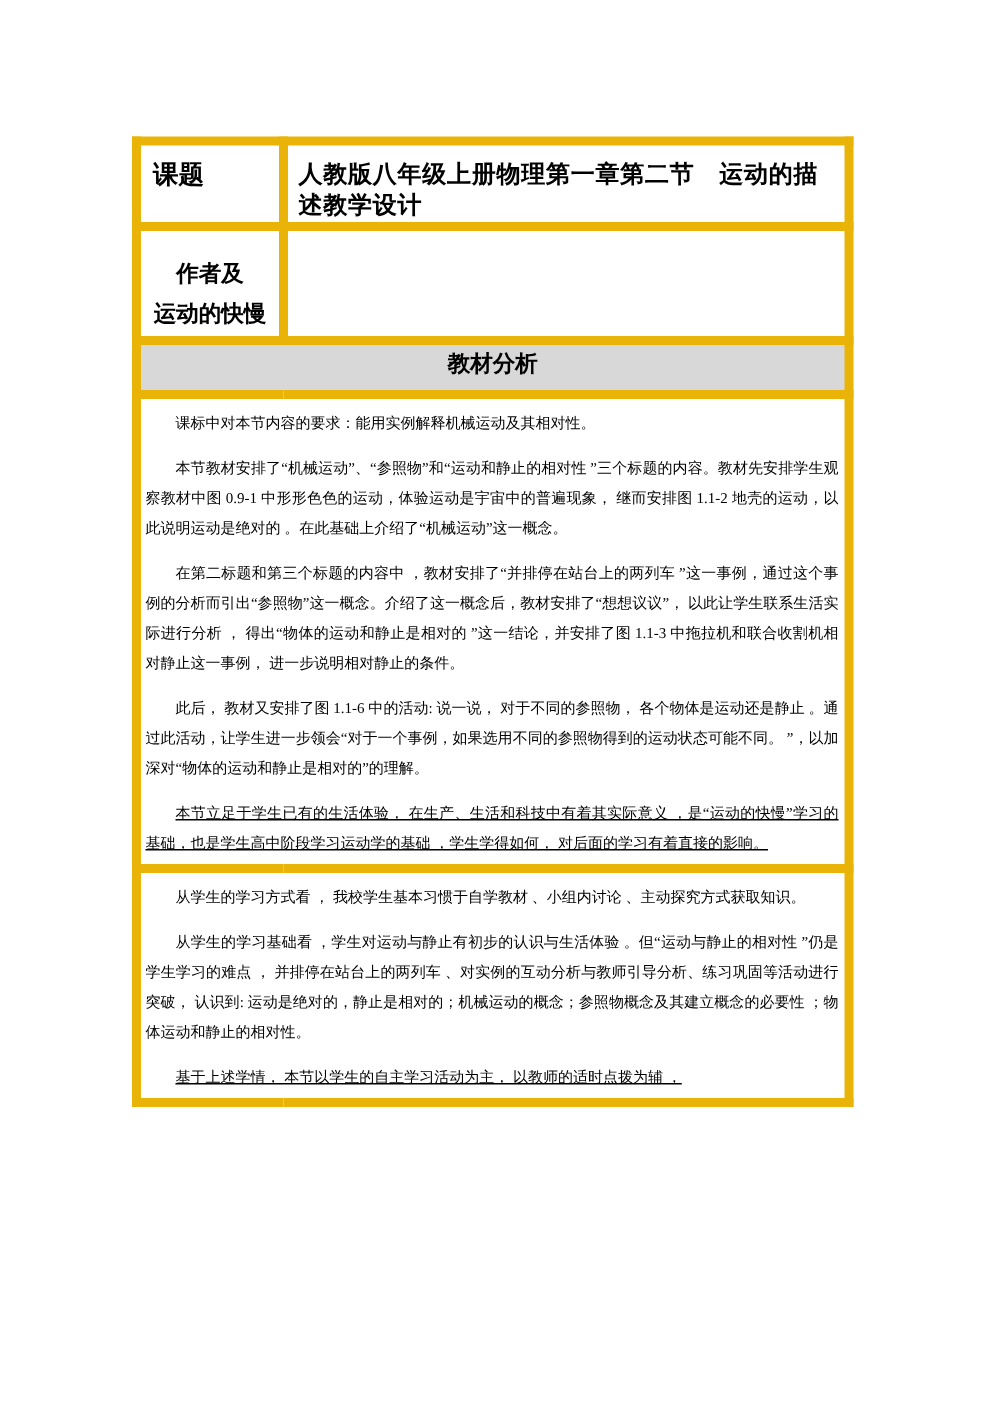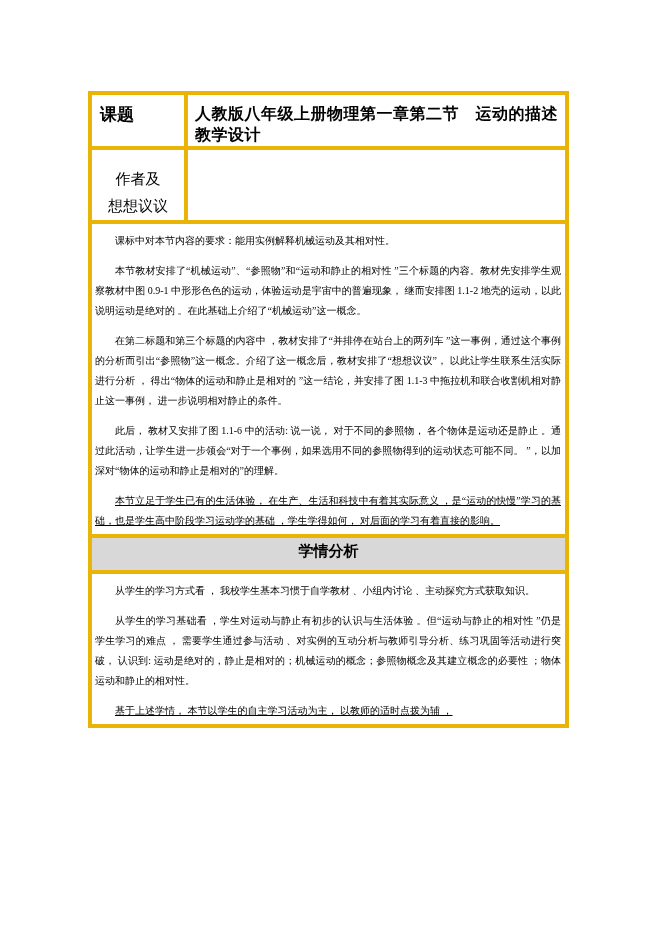--- a/index.html
+++ b/index.html
@@ -17,21 +17,21 @@
   }
   .doc-table {
     position: absolute;
     left: 88px;
     top: 91px;
     width: 481px;
     border-collapse: collapse;
     table-layout: fixed;
   }
   .doc-table td {
-    border: 4px solid #eab308;
+    border: 6px solid #eab308;
     vertical-align: top;
     overflow: hidden;
   }
   .col-label { width: 84px; }
 
   .topic-row { height: 44px; }
   .topic-label-cell {
     font-family: "Liberation Sans", sans-serif;
     font-weight: bold;
     font-size: 17px;
@@ -41,21 +41,21 @@
     font-family: "Liberation Sans", sans-serif;
     font-weight: bold;
     font-size: 16px;
     letter-spacing: 0.5px;
     padding: 9px 4px 0 7px;
   }
 
   .author-row { height: 62px; }
   .author-label-cell {
     font-family: "Liberation Sans", sans-serif;
-    font-weight: normal;
+    font-weight: bold;
     font-size: 15px;
     text-align: center;
     padding-top: 15px;
   }
   .author-label-cell div { line-height: 27px; }
   .author-value-cell { background: #ffffff; }
 
   .section-header-row { height: 36px; }
   .section-header-cell {
     font-family: "Liberation Sans", sans-serif;
@@ -88,43 +88,43 @@
       <span>课题</span>
     </td>
     <td class="topic-value-cell">
       <span>人教版八年级上册物理第一章第二节　运动的描述教学设计</span>
     </td>
   </tr>
 
   <tr class="author-row">
     <td class="col-label author-label-cell">
       <div>作者及</div>
-      <div>想想议议</div>
+      <div>运动的快慢</div>
     </td>
     <td class="author-value-cell">
       <span></span>
     </td>
   </tr>
 
+  <tr class="section-header-row">
+    <td colspan="2" class="section-header-cell" style="background:#d8d8d8;">教材分析</td>
+  </tr>
 
   <tr>
     <td colspan="2" class="section-body-cell">
       <p>课标中对本节内容的要求：能用实例解释机械运动及其相对性。</p>
       <p>本节教材安排了“机械运动”、“参照物”和“运动和静止的相对性 ”三个标题的内容。教材先安排学生观察教材中图 0.9-1 中形形色色的运动，体验运动是宇宙中的普遍现象， 继而安排图 1.1-2 地壳的运动，以此说明运动是绝对的 。在此基础上介绍了“机械运动”这一概念。</p>
       <p>在第二标题和第三个标题的内容中 ，教材安排了“并排停在站台上的两列车 ”这一事例，通过这个事例的分析而引出“参照物”这一概念。介绍了这一概念后，教材安排了“想想议议”， 以此让学生联系生活实际进行分析 ， 得出“物体的运动和静止是相对的 ”这一结论，并安排了图 1.1-3 中拖拉机和联合收割机相对静止这一事例， 进一步说明相对静止的条件。</p>
       <p>此后， 教材又安排了图 1.1-6 中的活动: 说一说， 对于不同的参照物， 各个物体是运动还是静止 。通过此活动，让学生进一步领会“对于一个事例，如果选用不同的参照物得到的运动状态可能不同。 ”，以加深对“物体的运动和静止是相对的”的理解。</p>
       <p>本节立足于学生已有的生活体验， 在生产、生活和科技中有着其实际意义 ，是“运动的快慢”学习的基础，也是学生高中阶段学习运动学的基础 ，学生学得如何， 对后面的学习有着直接的影响。</p>
     </td>
   </tr>
 
-  <tr class="section-header-row">
-    <td colspan="2" class="section-header-cell" style="background:#d8d8d8;">学情分析</td>
-  </tr>
 
   <tr>
     <td colspan="2" class="section-body-cell">
       <p>从学生的学习方式看 ， 我校学生基本习惯于自学教材 、小组内讨论 、主动探究方式获取知识。</p>
-      <p>从学生的学习基础看 ，学生对运动与静止有初步的认识与生活体验 。但“运动与静止的相对性 ”仍是学生学习的难点 ， 需要学生通过参与活动 、对实例的互动分析与教师引导分析、练习巩固等活动进行突破，  认识到: 运动是绝对的，静止是相对的；机械运动的概念；参照物概念及其建立概念的必要性 ；物体运动和静止的相对性。</p>
+      <p>从学生的学习基础看 ，学生对运动与静止有初步的认识与生活体验 。但“运动与静止的相对性 ”仍是学生学习的难点 ， 并排停在站台上的两列车 、对实例的互动分析与教师引导分析、练习巩固等活动进行突破，  认识到: 运动是绝对的，静止是相对的；机械运动的概念；参照物概念及其建立概念的必要性 ；物体运动和静止的相对性。</p>
       <p>基于上述学情， 本节以学生的自主学习活动为主， 以教师的适时点拨为辅 ，</p>
     </td>
   </tr>
 </tbody>
   </table>
 
 </body></html>

